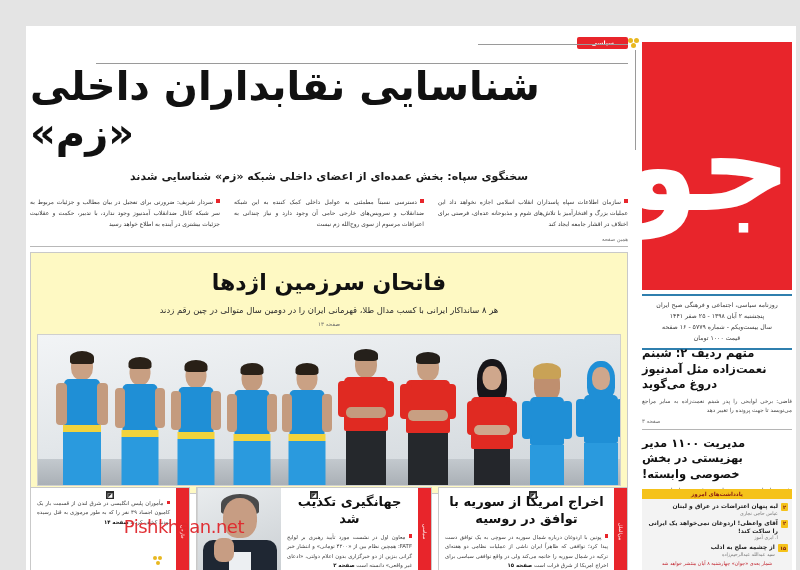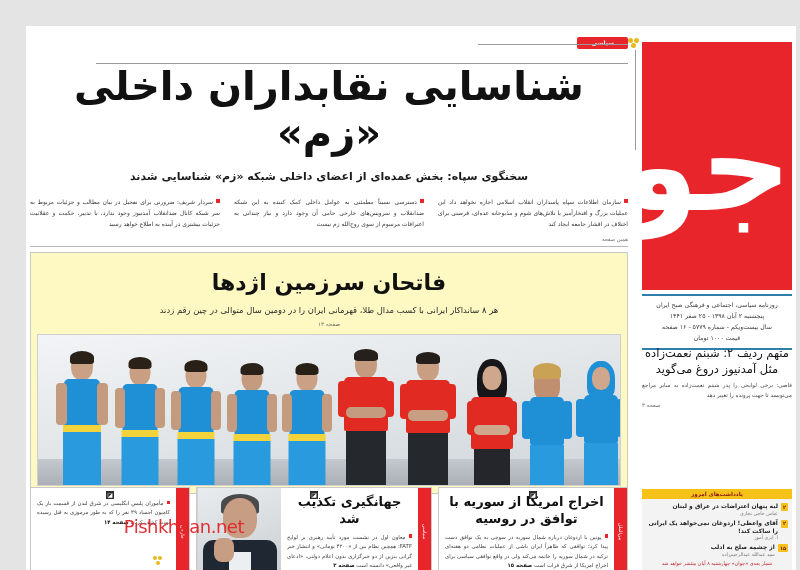--- a/index.html
+++ b/index.html
@@ -73,22 +73,22 @@
     line-height: 1.75;
     color: #3a3a3a;
     direction: rtl;
   }
 
   
   .rcol { position: absolute; top: 346px; right: 8px; width: 150px; direction: rtl; }
   .rart { padding-bottom: 5px; }
   .rart + .rart { border-top: 1px solid #b5b5b5; padding-top: 6px; }
   .rart-title {
-    font-size: 11.5px; font-weight: normal; color: #111;
-    line-height: 1.35; text-align: center; letter-spacing: -0.3px;
+    font-size: 11.5px; font-weight: bold; color: #111;
+    line-height: 1.35; text-align: left; letter-spacing: -0.3px;
   }
   .rart-deck {
     margin-top: 4px;
     font-size: 5.6px; line-height: 1.7; color: #4a4a4a;
     text-align: justify;
   }
   .rart-page {
     margin-top: 2px; font-size: 5.4px; color: #6a6a6a; text-align: left;
   }
 
@@ -122,21 +122,21 @@
     font-size: 6px; font-weight: bold; padding: 2.5px 14px 3px;
     border-radius: 2px; letter-spacing: .4px;
   }
   .kicker-rule {
     position:absolute; left: 66px; top: 33px; right: 0; height: 1px; background:#9a9a9a;
   }
 
   .headline {
     margin-top: 14px;
     font-size: 40px; font-weight: bold; color: #111;
-    text-align: center; line-height: 1.18; letter-spacing: -1.5px;
+    text-align: left; line-height: 1.18; letter-spacing: -1.5px;
   }
   .subhead {
     margin-top: 12px;
     font-size: 11px; color: #1a1a1a; text-align: center; line-height: 1.4; font-weight: bold;
   }
 
   .bullets {
     display: flex; gap: 14px; margin-top: 12px; direction: rtl;
   }
   .bullet { flex: 1 1 0; font-size: 5.9px; line-height: 1.85; color:#333; text-align: justify; }
@@ -383,20 +383,25 @@
       <div>قیمت ۱۰۰۰ تومان</div>
     </div>
   </div>
 
   <div class="rcol">
     <div class="rart">
       <div class="rart-title">متهم ردیف ۲: شبنم نعمت‌زاده مثل آمدنیوز دروغ می‌گوید</div>
       <div class="rart-deck">قاضی: برخی لوایحی را پدر شبنم نعمت‌زاده به سایر مراجع می‌نویسد تا جهت پرونده را تغییر دهد</div>
       <div class="rart-page">صفحه ۳</div>
     </div>
+    <div class="rart">
+      <div class="rart-title">مدیریت ۱۱۰۰ مدیر بهزیستی در بخش خصوصی وابسته!</div>
+      <div class="rart-deck">رئیس سازمان بهزیستی: هزار و ۱۰۰ مدیر سازمان بهزیستی، صاحب مراکز غیردولتی یا مؤسسات وابسته به بهزیستی هستند</div>
+      <div class="rart-page">صفحه ۴</div>
+    </div>
   </div>
 
   <div class="notes">
     <div class="notes-head">یادداشت‌های امروز</div>
     <div class="notes-body">
       <div class="note-row">
         <div class="note-num">۲</div>
         <div class="note-txt">
           <div class="note-title">لبه پنهان اعتراضات در عراق و لبنان</div>
           <div class="note-by">عباس حاجی نجاری</div>

